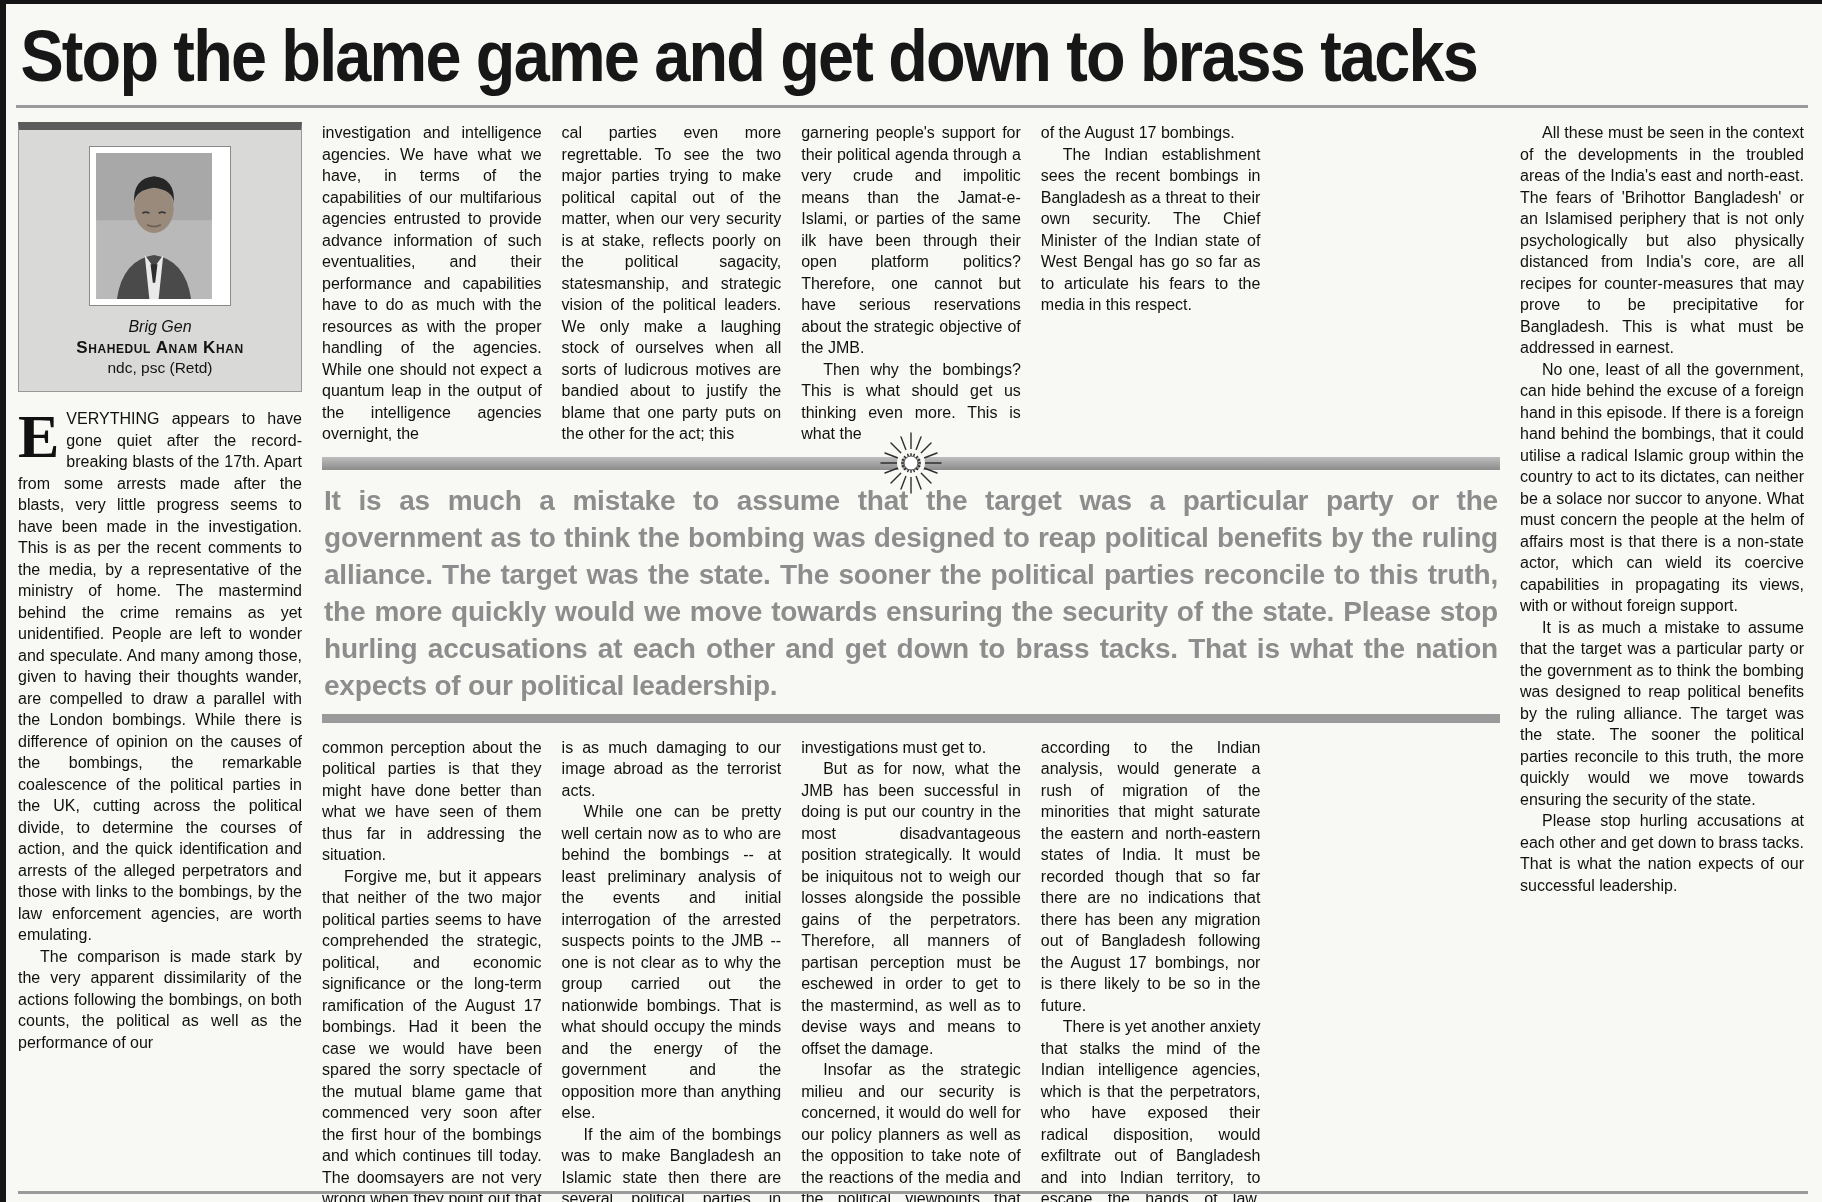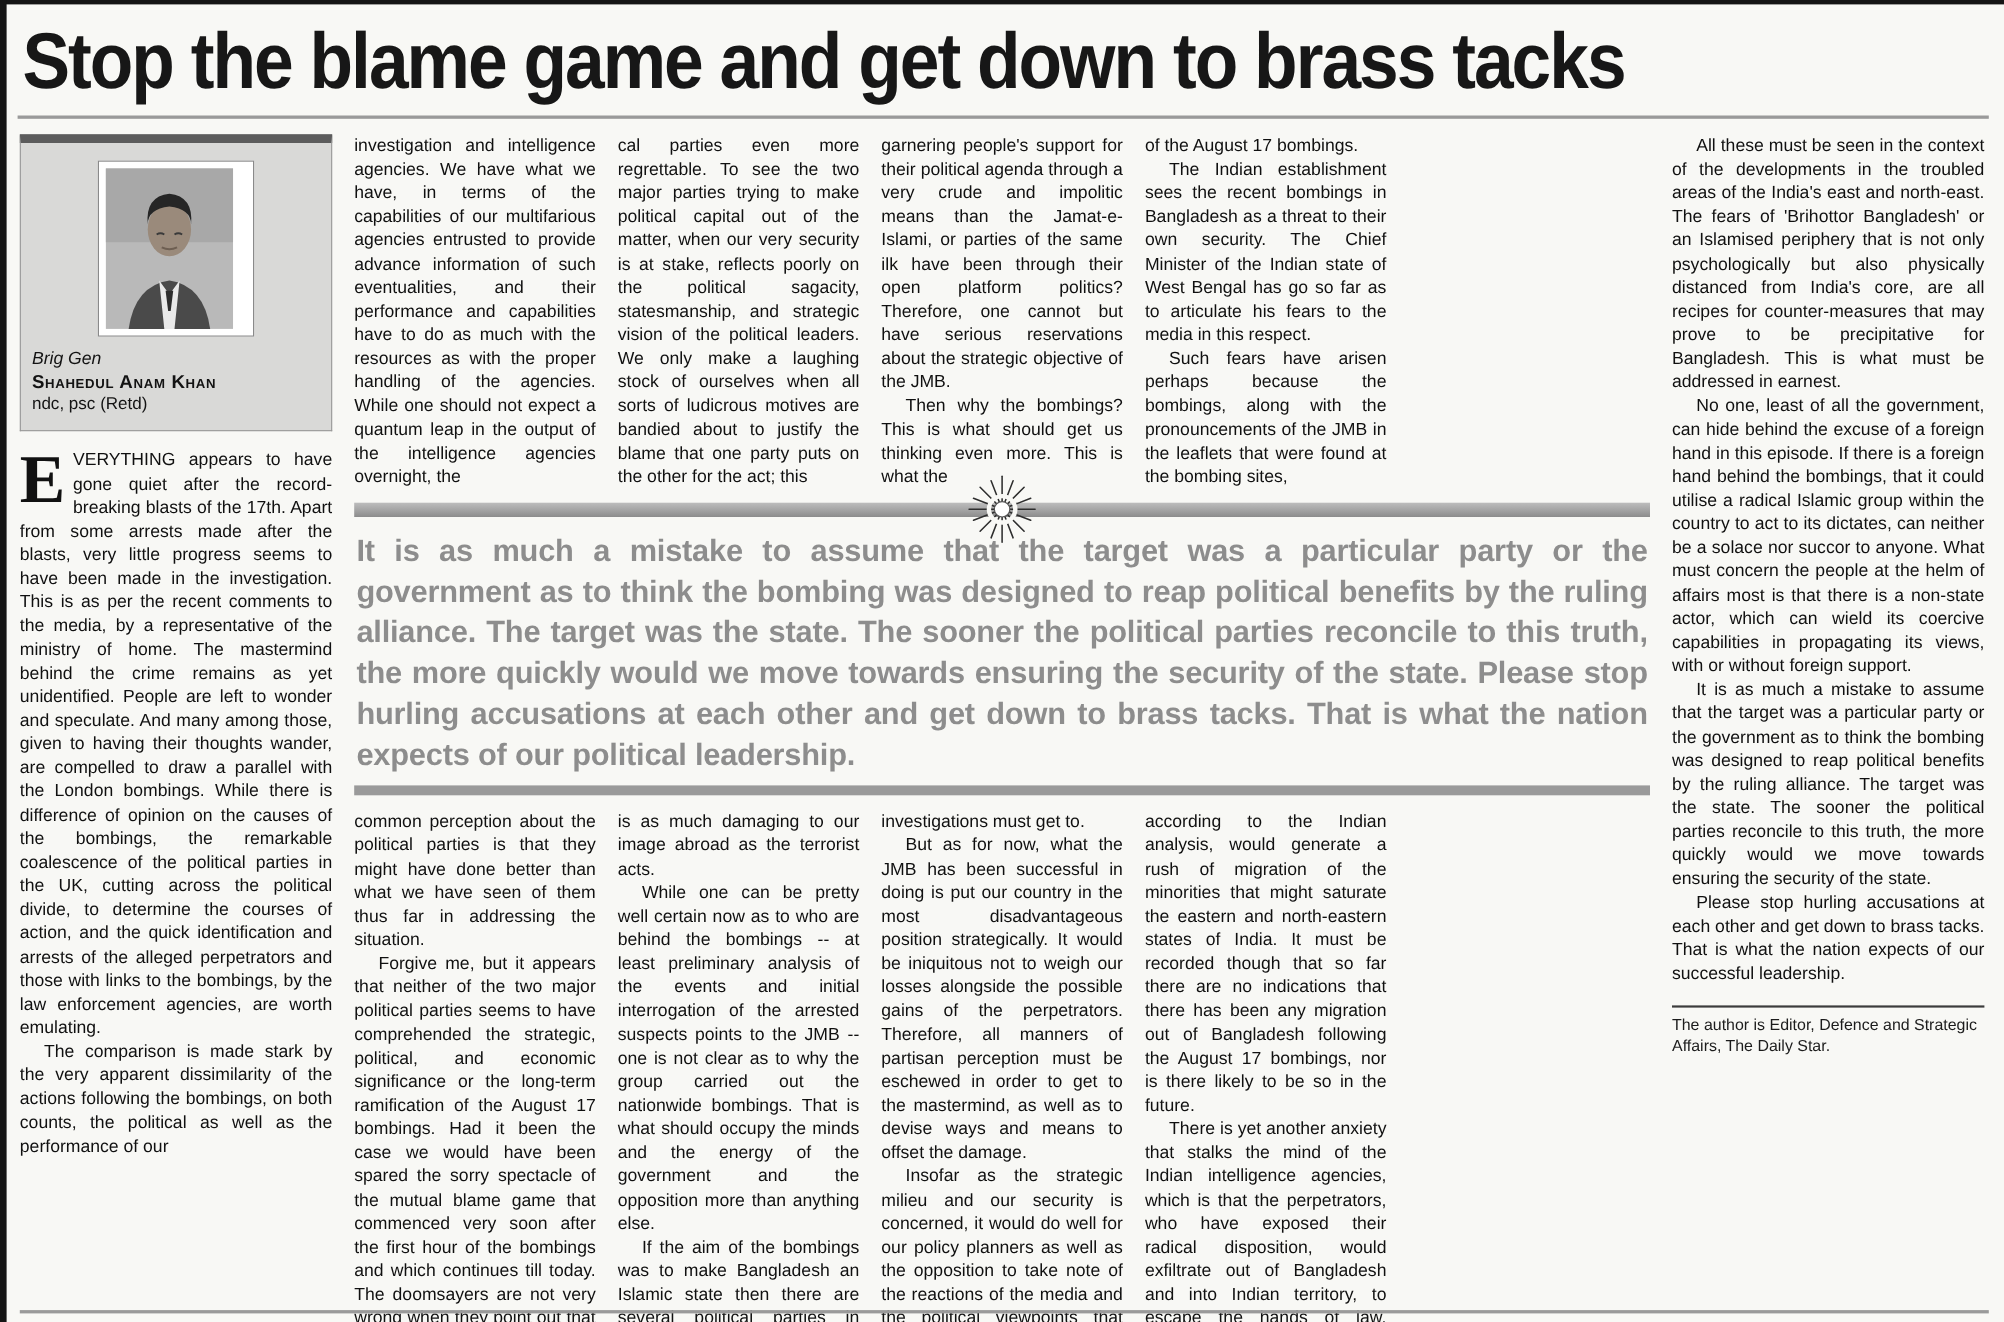--- a/index.html
+++ b/index.html
@@ -52,21 +52,21 @@
   }
   .indent { text-indent:22px; }
 
   
   .author-box {
     box-sizing:border-box;
     border:1px solid #999;
     border-top:8px solid #5c5c5c;
     background:#d9d9d7;
     padding:16px 10px 14px;
-    text-align:left;
+    text-align:center;
     margin-bottom:16px;
   }
   .photo-frame {
     width:128px;
     margin:0 auto 12px;
     background:#ffffff;
     padding:6px;
     border:1px solid #8a8a8a;
   }
   .photo-frame svg { display:block; width:116px; height:146px; }
@@ -164,21 +164,20 @@
       <div>
         <p class="para">cal parties even more regrettable. To see the two major parties trying to make political capital out of the matter, when our very security is at stake, reflects poorly on the political sagacity, statesmanship, and strategic vision of the political leaders. We only make a laughing stock of ourselves when all sorts of ludicrous motives are bandied about to justify the blame that one party puts on the other for the act; this</p>
       </div>
       <div>
         <p class="para">garnering people's support for their political agenda through a very crude and impolitic means than the Jamat-e-Islami, or parties of the same ilk have been through their open platform politics? Therefore, one cannot but have serious reservations about the strategic objective of the JMB.</p>
         <p class="para indent">Then why the bombings? This is what should get us thinking even more. This is what the</p>
       </div>
       <div>
         <p class="para">of the August 17 bombings.</p>
         <p class="para indent">The Indian establishment sees the recent bombings in Bangladesh as a threat to their own security. The Chief Minister of the Indian state of West Bengal has go so far as to articulate his fears to the media in this respect.</p>
-        <p class="para indent">Such fears have arisen perhaps because the bombings, along with the pronouncements of the JMB in the leaflets that were found at the bombing sites,</p>
       </div>
 
       <div class="quote-block">
         <svg class="starburst" viewBox="0 0 66 66" aria-hidden="true">
           <g stroke="#2e2e2e" stroke-width="1.4" stroke-linecap="round">
             <line x1="33" y1="33" x2="33" y2="3"></line>
               <line x1="33" y1="33" x2="33" y2="63"></line>
             <line x1="33" y1="33" x2="3" y2="33"></line>
               <line x1="33" y1="33" x2="63" y2="33"></line>
             <line x1="33" y1="33" x2="13" y2="13"></line>
@@ -221,19 +220,18 @@
         <p class="para indent">There is yet another anxiety that stalks the mind of the Indian intelligence agencies, which is that the perpetrators, who have exposed their radical disposition, would exfiltrate out of Bangladesh and into Indian territory, to escape the hands of law. These radicals might provide a fillip to the latent Islamic radicals to come to the fore and make West Bengal, according to one commentator, the Kashmir of the east.</p>
       </div>
 
     </div>
 
     <div class="col-narrow">
       <p class="para indent">All these must be seen in the context of the developments in the troubled areas of the India's east and north-east. The fears of 'Brihottor Bangladesh' or an Islamised periphery that is not only psychologically but also physically distanced from India's core, are all recipes for counter-measures that may prove to be precipitative for Bangladesh. This is what must be addressed in earnest.</p>
       <p class="para indent">No one, least of all the government, can hide behind the excuse of a foreign hand in this episode. If there is a foreign hand behind the bombings, that it could utilise a radical Islamic group within the country to act to its dictates, can neither be a solace nor succor to anyone. What must concern the people at the helm of affairs most is that there is a non-state actor, which can wield its coercive capabilities in propagating its views, with or without foreign support.</p>
       <p class="para indent">It is as much a mistake to assume that the target was a particular party or the government as to think the bombing was designed to reap political benefits by the ruling alliance. The target was the state. The sooner the political parties reconcile to this truth, the more quickly would we move towards ensuring the security of the state.</p>
       <p class="para indent">Please stop hurling accusations at each other and get down to brass tacks. That is what the nation expects of our successful leadership.</p>
-      <div class="footer-note">The author is Editor, Defence and Strategic Affairs, The Daily Star.</div>
     </div>
 
   </div>
 
   <div class="bottom-rule"></div>
 </div>
 
 </body></html>

